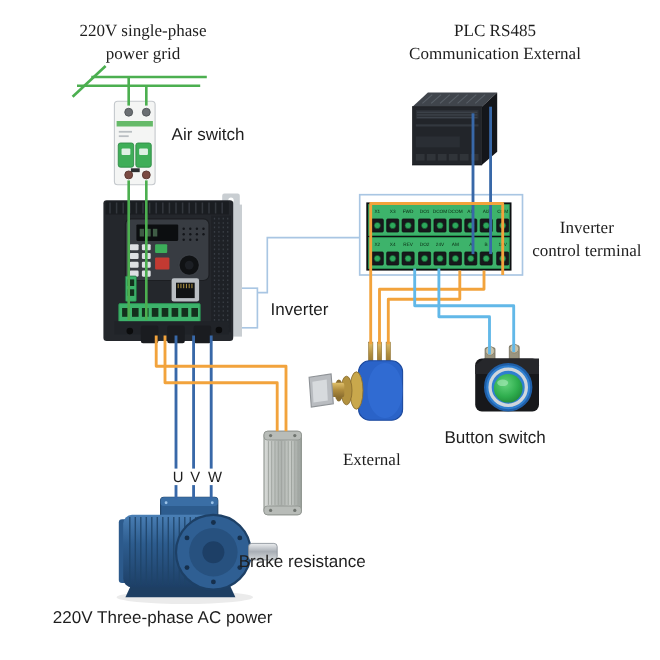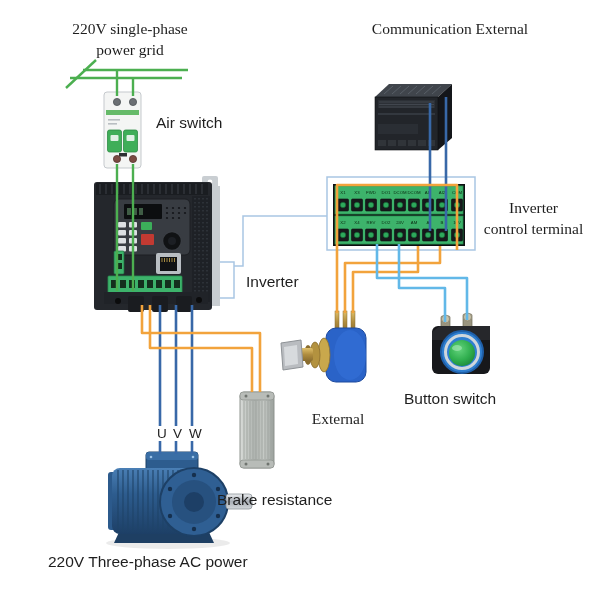--- a/index.html
+++ b/index.html
@@ -322,37 +322,38 @@
     <path d="M377,244 V278 H467 V320"></path>
   </g>
 </svg>
 
 <div class="lbl center" style="left:30px;top:18px;width:200px;">
   <div>220V single-phase</div>
   <div>power grid</div>
 </div>
 
 <div class="lbl center" style="left:340px;top:18px;width:220px;">
+  <div>PLC RS485</div>
   <div>Communication External</div>
 </div>
 
 <div class="lbl" style="left:156px;top:112px;">Air switch</div>
 
 <div class="lbl" style="left:246px;top:271px;">Inverter</div>
 
 <div class="lbl center" style="left:476px;top:197px;width:115px;">
   <div>Inverter</div>
   <div>control terminal</div>
 </div>
 
 <div class="lbl center" style="left:272px;top:408px;width:132px;">
   <div>External</div>
 </div>
 
 <div class="lbl" style="left:404px;top:388px;">Button switch</div>
 
-<div class="lbl" style="left:217px;top:489px;">Brake resistance</div>
+<div class="lbl" style="left:217px;top:500px;">Brake resistance</div>
 
 <div class="lbl" style="left:48px;top:551px;">220V Three-phase AC power</div>
 
 <span class="phase" style="left:155px;top:426px;">U</span>
 <span class="phase" style="left:171px;top:426px;">V</span>
 <span class="phase" style="left:187px;top:426px;">W</span>
 
 </body></html>

